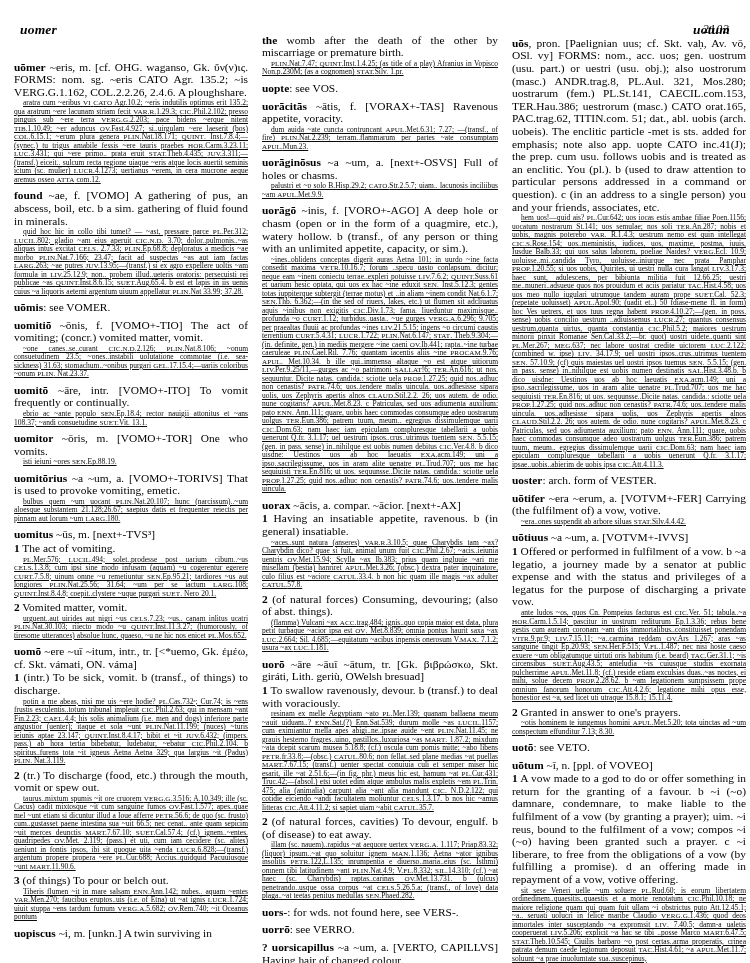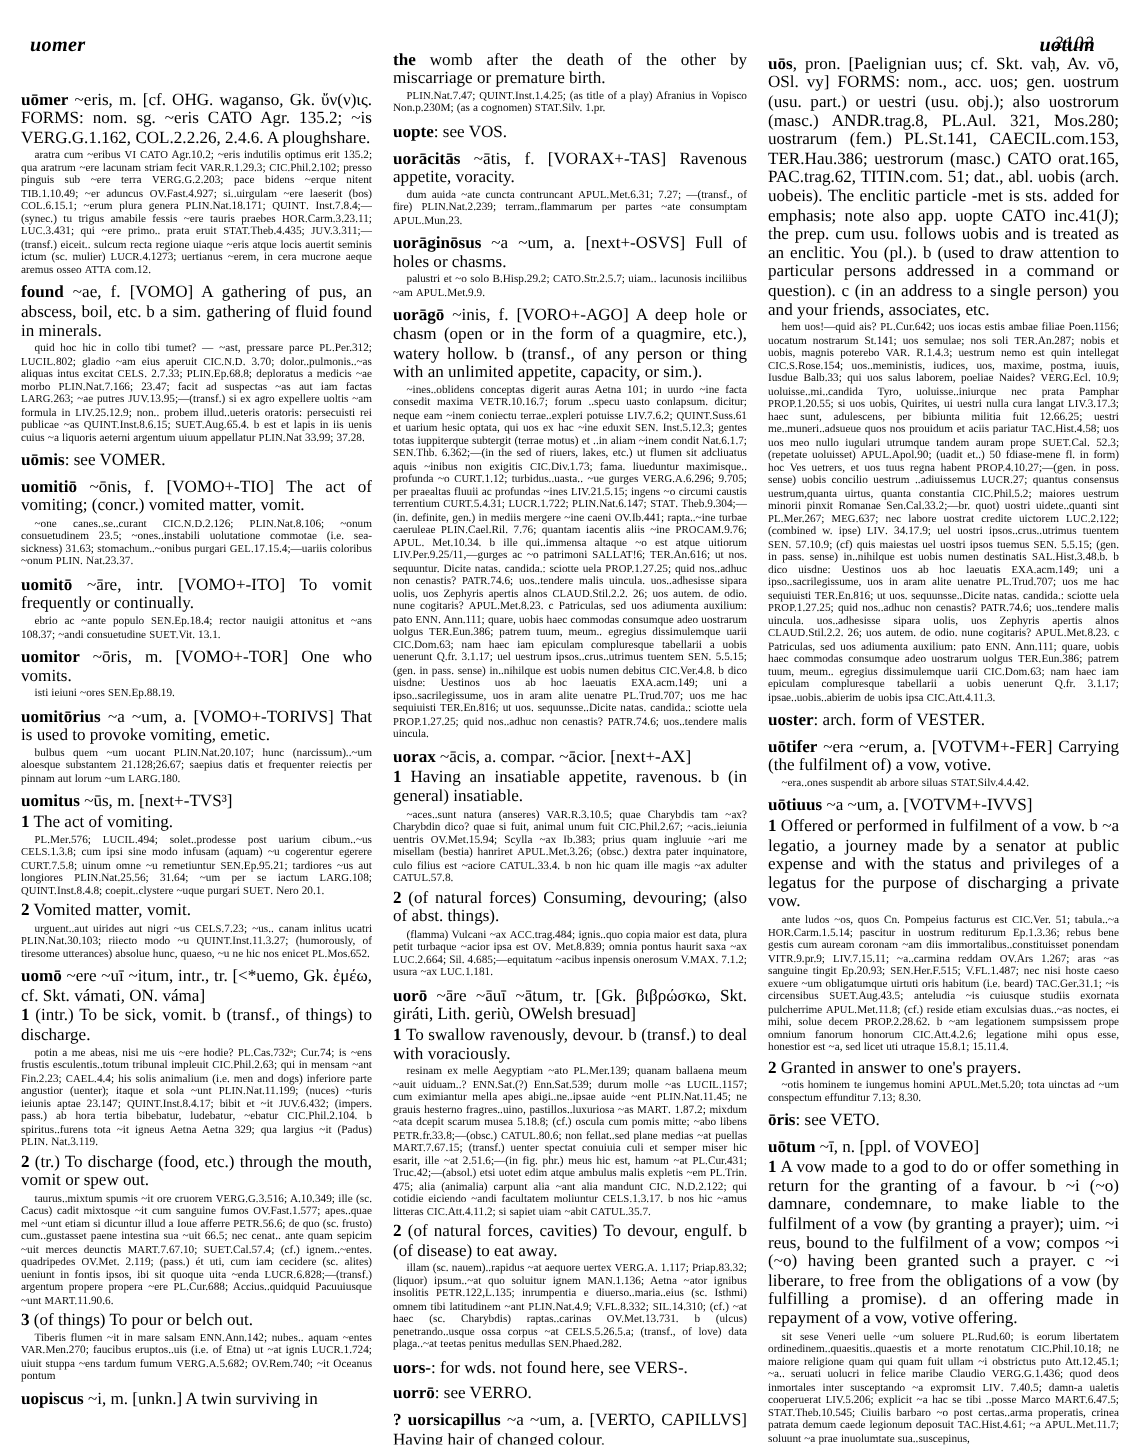--- a/index.html
+++ b/index.html
@@ -30,20 +30,21 @@
     text-indent:0;margin:0 0 1px 0;hyphens:auto;
   }
   .lem b.hw{font-weight:bold;}
   .sc{font-variant:small-caps;font-size:10.3px;letter-spacing:.1px;}
   .sense{font-weight:bold;}
   
   .cites{
     font-size:7.5px;line-height:8.5px;text-align:justify;
     margin:1px 0 3px 0;text-indent:9px;color:#0b0b0b;
     word-spacing:.2px;
+    text-decoration:underline;
   }
   .cites .sc{font-size:7.1px;}
   .xref{font-size:11.4px;line-height:12.6px;margin:5px 0 5px 0;}
 </style>
 </head>
 <body>
 
 <div class="page">
 
   <div class="runhead">
@@ -210,21 +211,21 @@
           <span>Offered or performed in fulfilment of a vow.  b ~a legatio, a journey made by a senator at public expense and with the status and privileges of a legatus for the purpose of discharging a private vow.</span>
         </p>
         <p class="cites">ante ludos ~os, quos Cn. Pompeius facturus est <span class="sc">CIC.</span>Ver. 51; tabula..~a <span class="sc">HOR.</span>Carm.1.5.14; pascitur in uostrum rediturum Ep.1.3.36; rebus bene gestis cum auream coronam ~am diis immortalibus..constituisset ponendam <span class="sc">VITR.</span>9.pr.9; <span class="sc">LIV.</span>7.15.11; ~a..carmina reddam <span class="sc">OV.</span>Ars 1.267; aras ~as sanguine tingit Ep.20.93; <span class="sc">SEN.</span>Her.F.515; V.<span class="sc">FL.</span>1.487; nec nisi hoste caeso exuere ~um obligatumque uirtuti oris habitum (i.e. beard) <span class="sc">TAC.</span>Ger.31.1; ~is circensibus <span class="sc">SUET.</span>Aug.43.5; anteludia ~is cuiusque studiis exornata pulcherrime <span class="sc">APUL.</span>Met.11.8; (cf.) reside etiam exculsias duas..~as noctes, ei mihi, solue decem <span class="sc">PROP.</span>2.28.62.  b ~am legationem sumpsissem prope omnium fanorum honorum <span class="sc">CIC.</span>Att.4.2.6; legatione mihi opus esse, honestior est ~a, sed licet uti utraque 15.8.1; 15.11.4.</p>
         <p class="lem">
           <span class="sense">2</span>
           <span>Granted in answer to one's prayers.</span>
         </p>
         <p class="cites">~otis hominem te iungemus homini <span class="sc">APUL.</span>Met.5.20; tota uinctas ad ~um conspectum effunditur 7.13; 8.30.</p>
       </div>
 
-      <p class="xref"><b class="hw">ōris</b>: see VETO.</p>
+      <p class="xref"><b class="hw">uotō</b>: see VETO.</p>
 
       <div class="entry">
         <p class="lem"><b class="hw">uōtum</b> ~ī, n. [ppl. of VOVEO]</p>
         <p class="lem">
           <span class="sense">1</span>
           <span>A vow made to a god to do or offer something in return for the granting of a favour.  b ~i (~o) damnare, condemnare, to make liable to the fulfilment of a vow (by granting a prayer); uim. ~i reus, bound to the fulfilment of a vow; compos ~i (~o) having been granted such a prayer.  c ~i liberare, to free from the obligations of a vow (by fulfilling a promise).  d an offering made in repayment of a vow, votive offering.</span>
         </p>
         <p class="cites">sit sese Veneri uelle ~um soluere <span class="sc">PL.</span>Rud.60; is eorum libertatem ordinedinem..quaesitis..quaestis et a morte renotatum <span class="sc">CIC.</span>Phil.10.18; ne maiore religione quam qui quam fuit ullam ~i obstrictus puto Att.12.45.1; ~a.. seruati uolucri in felice maribe Claudio <span class="sc">VERG.G.</span>1.436; quod deos inmortales inter susceptando ~a expromsit <span class="sc">LIV</span>. 7.40.5; damn-a ualetis cooperuerat <span class="sc">LIV.</span>5.206; explicit ~a hac se tibi ..posse Marco <span class="sc">MART.</span>6.47.5; <span class="sc">STAT.</span>Theb.10.545; Ciuilis barbaro ~o post certas..arma properatis, crinea patrata demum caede legionum deposuit <span class="sc">TAC.</span>Hist.4.61; ~a <span class="sc">APUL.</span>Met.11.7; soluunt ~a prae inuolumtate sua..suscepinus,</p>
       </div>
 

